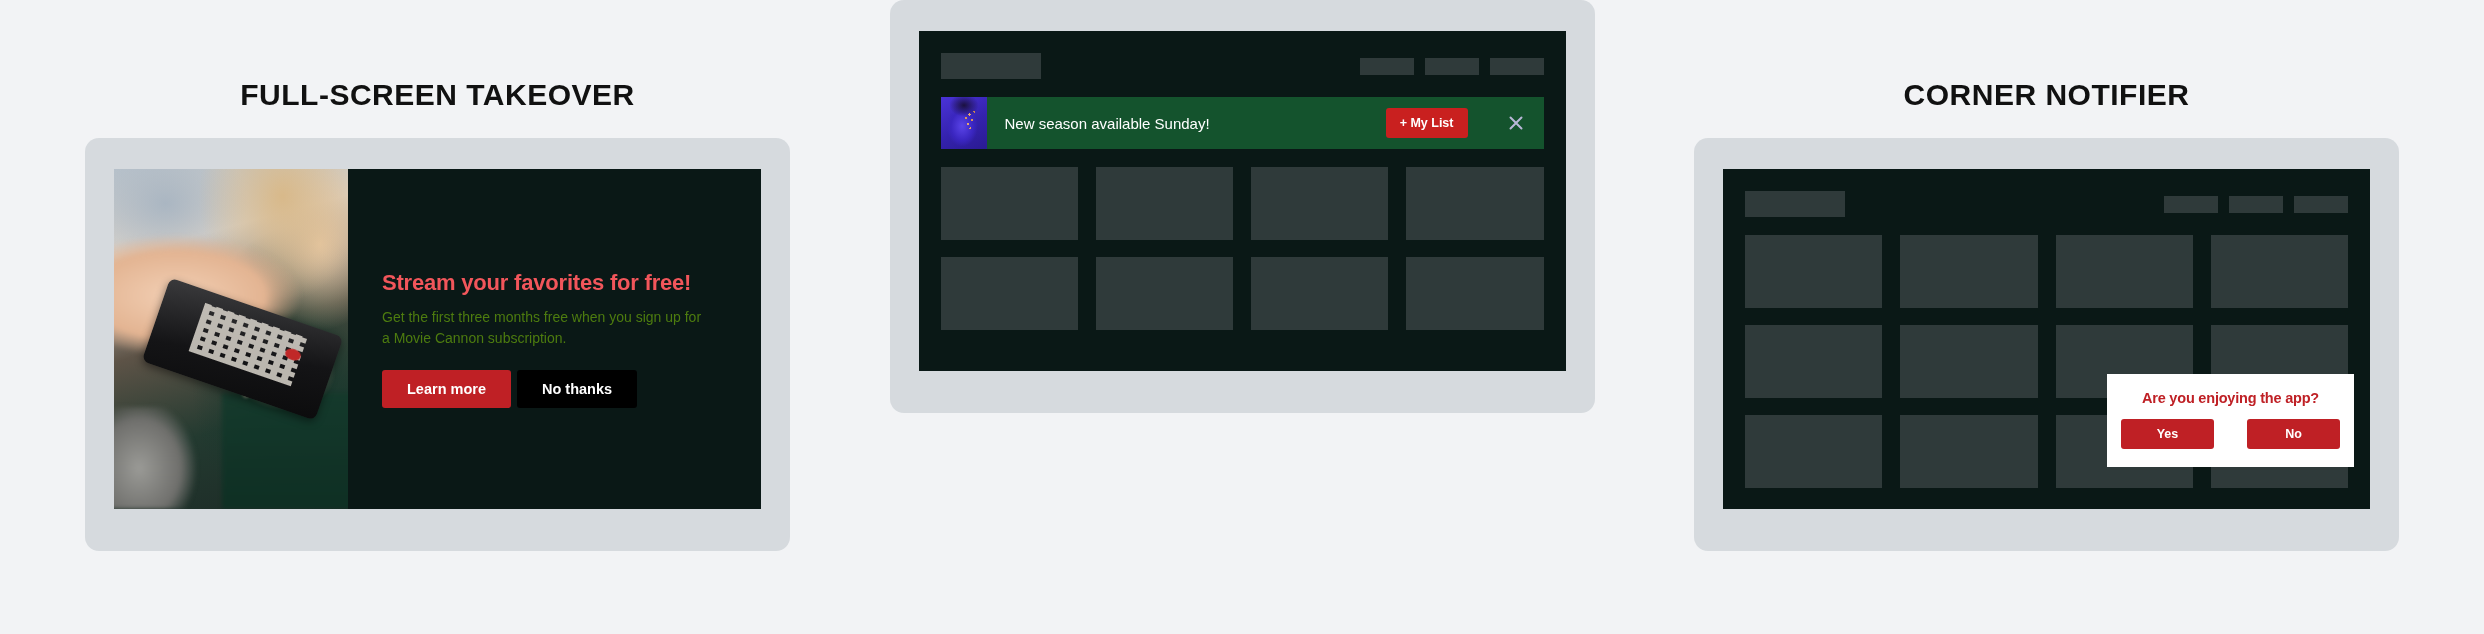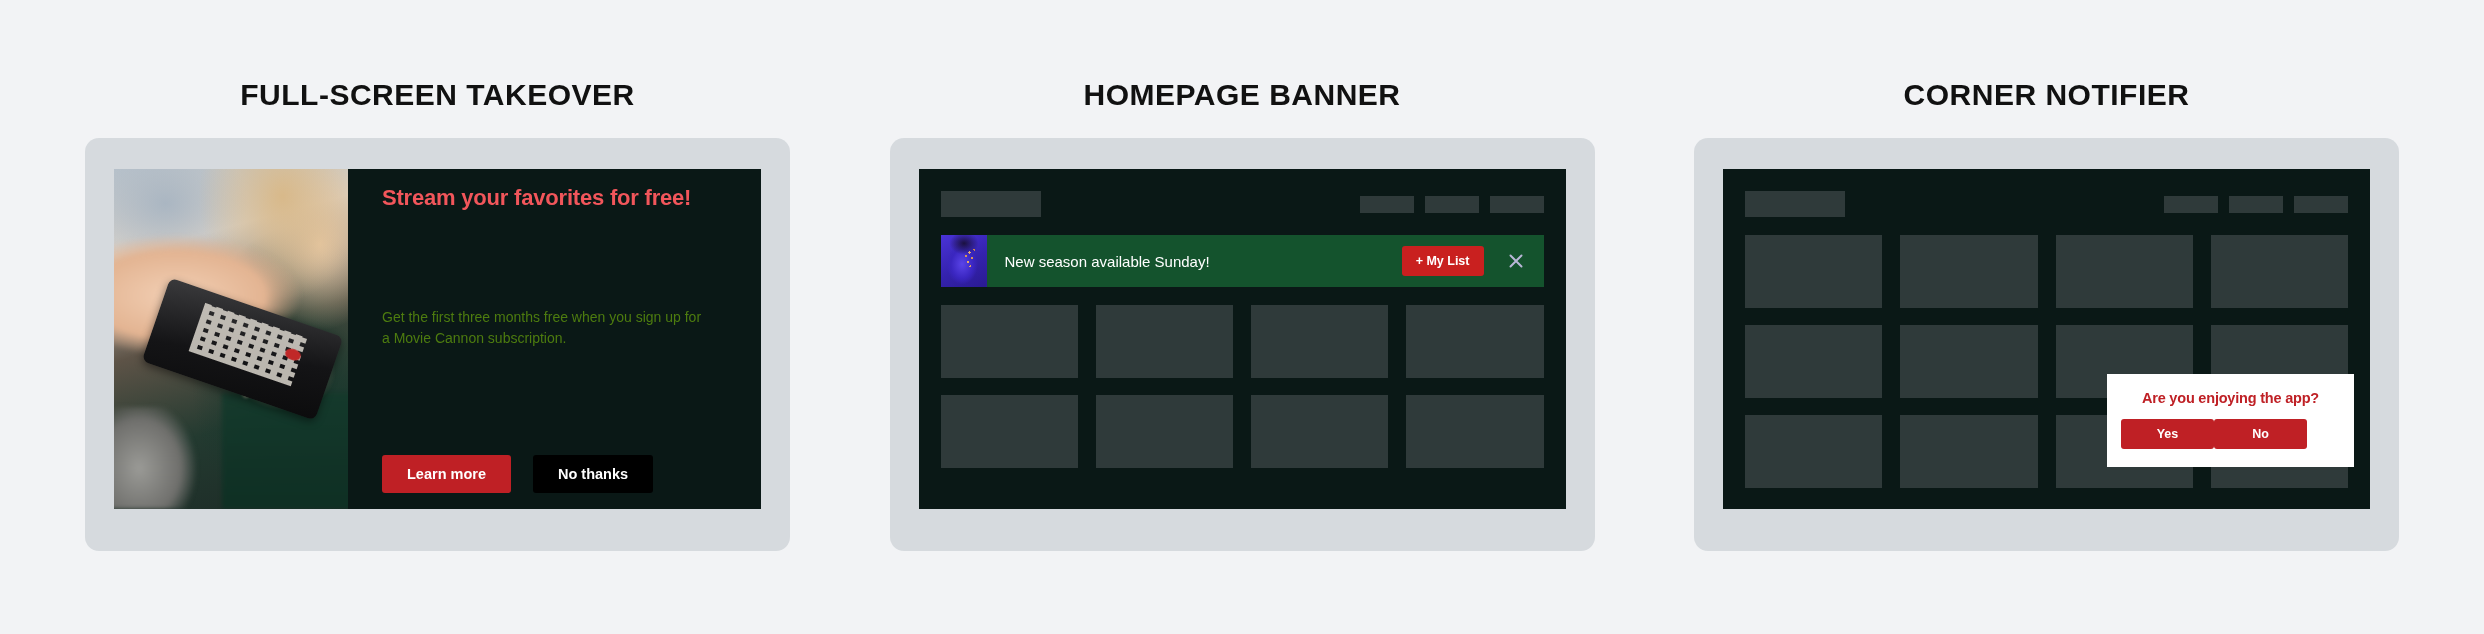--- a/index.html
+++ b/index.html
@@ -143,43 +143,43 @@
   .ph-sweater {
     position: absolute;
     left: -6%; bottom: 0;
     width: 42%; height: 30%;
     background: radial-gradient(ellipse 70% 80% at 40% 60%, #9a9a96 0%, #6f6f6c 60%, rgba(111,111,108,0) 85%);
     filter: blur(2px);
   }
 
   .takeover-copy {
     flex: 1;
-    padding: 16px 34px;
+    padding: 0 34px;
     display: flex;
     flex-direction: column;
-    justify-content: space-between;
+    justify-content: center;
   }
 
   .takeover-title {
     color: #f2565b;
     font-size: 22px;
     font-weight: bold;
     letter-spacing: -0.2px;
     margin-bottom: 11px;
   }
 
   .takeover-body {
     color: #4d7c0f;
     font-size: 14px;
     line-height: 1.48;
     max-width: 330px;
     margin-bottom: 22px;
   }
 
-  .takeover-actions { display: flex; gap: 22px; }
+  .takeover-actions { display: flex; gap: 6px; }
 
   .btn {
     border: none;
     cursor: pointer;
     font-family: inherit;
     font-weight: bold;
     color: #ffffff;
     font-size: 14.5px;
     border-radius: 3px;
   }
@@ -252,21 +252,21 @@
   .promo-cta {
     background: #c9201f;
     color: #fff;
     font-size: 12.5px;
     font-weight: bold;
     padding: 8px 14px;
     border: none;
     border-radius: 3px;
     cursor: pointer;
     font-family: inherit;
-    margin-right: 16px;
+    margin-right: 32px;
   }
   .promo-close {
     width: 32px;
     margin-right: 12px;
     display: flex;
     align-items: center;
     justify-content: center;
     cursor: pointer;
   }
   .promo-close svg { display: block; }
@@ -282,21 +282,21 @@
     text-align: center;
     z-index: 5;
   }
   .notifier-title {
     color: #bf2025;
     font-size: 14.5px;
     font-weight: bold;
     margin-bottom: 13px;
     letter-spacing: -0.2px;
   }
-  .notifier-actions { display: flex; justify-content: flex-start; }
+  .notifier-actions { display: flex; justify-content: space-between; }
   .notifier-btn {
     background: #bf2025;
     color: #fff;
     font-size: 12.5px;
     font-weight: bold;
     border: none;
     border-radius: 3px;
     padding: 8px 0;
     width: 93px;
     cursor: pointer;
@@ -334,21 +334,20 @@
               <button class="btn btn-secondary">No thanks</button>
             </div>
           </div>
 
         </div>
       </div>
     </div>
   </div>
 
   <div class="panel">
-    <div class="panel-heading">HOMEPAGE BANNER</div>
 
     <div class="device">
       <div class="screen">
         <div class="mock">
 
           <div class="mock-nav">
             <div class="nav-logo"></div>
             <div class="nav-links">
               <div class="nav-link"></div>
               <div class="nav-link"></div>

